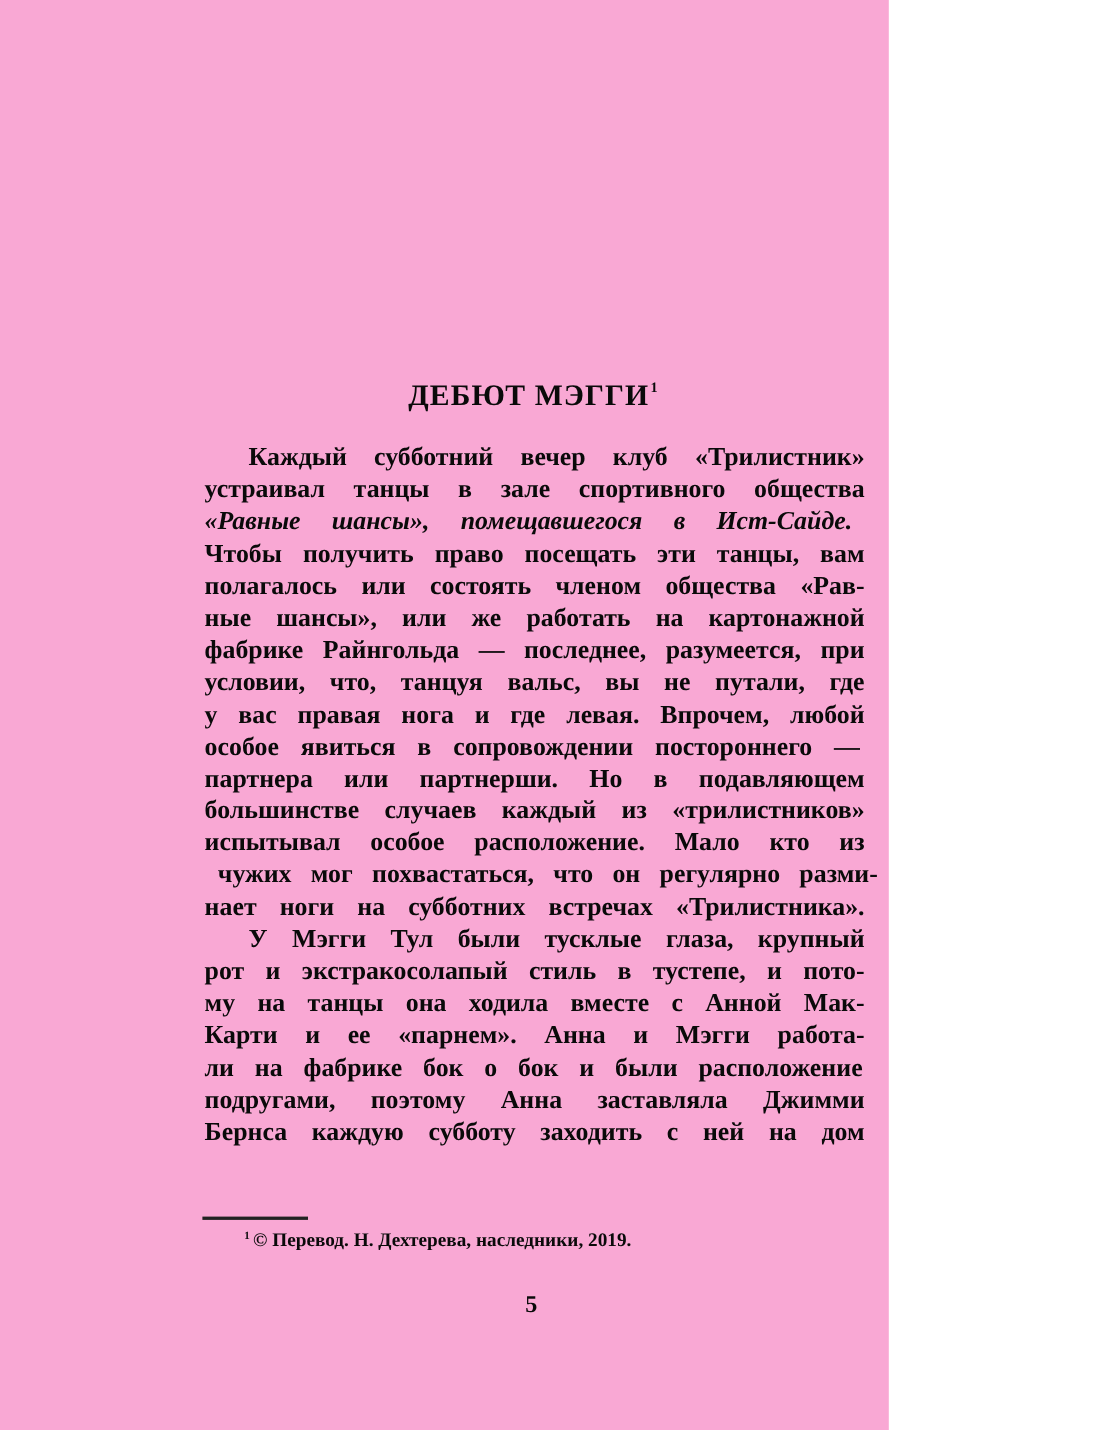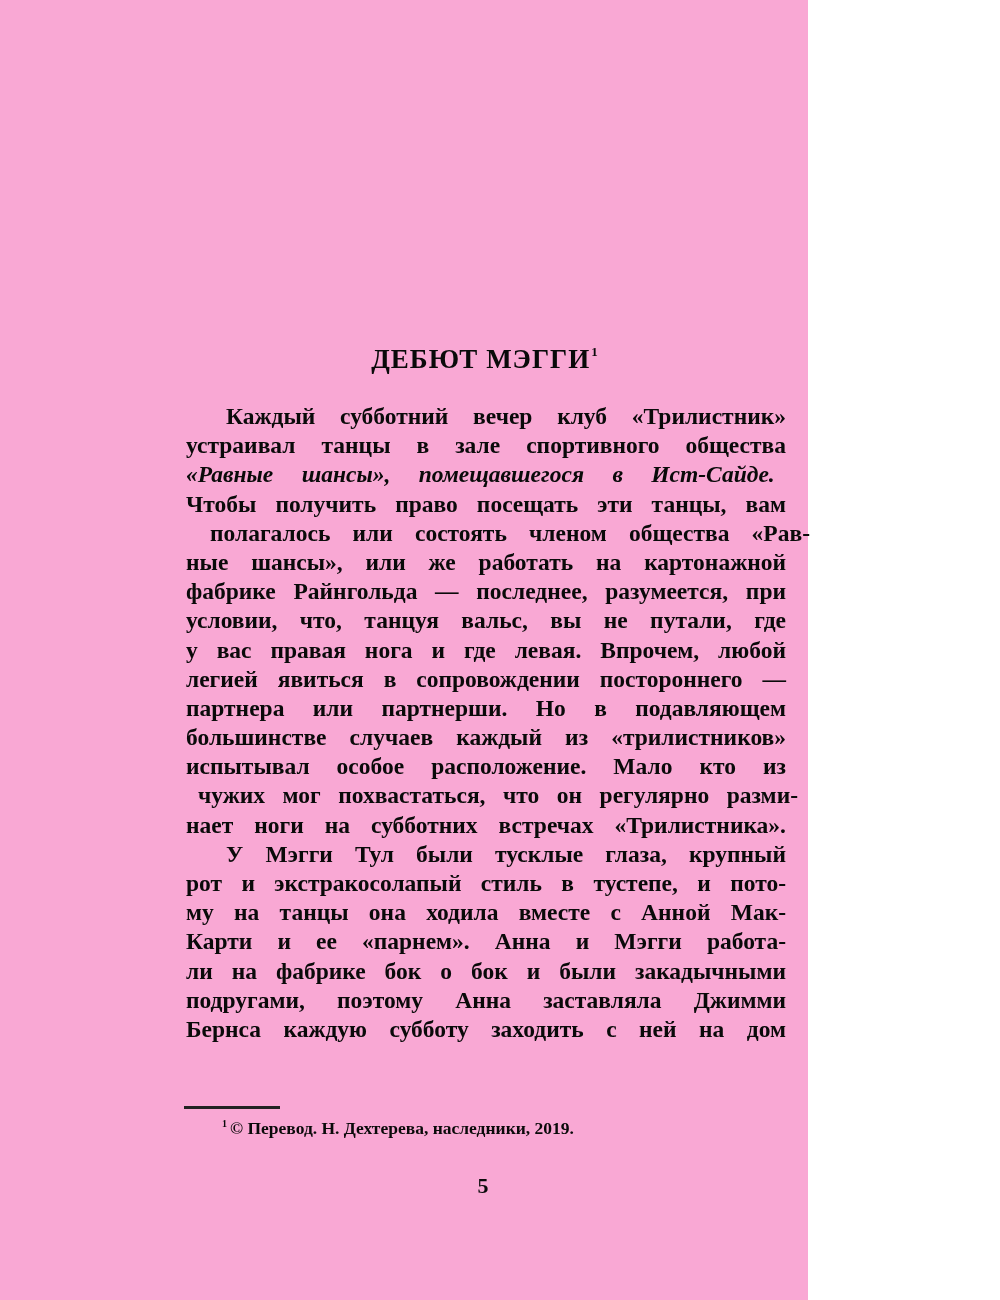--- a/index.html
+++ b/index.html
@@ -95,36 +95,36 @@
 <body>
 
 <div class="page">
   <div class="title"><span>ДЕБЮТ МЭГГИ</span><sup>1</sup></div>
 
   <div class="body-text" id="body-text">
       <span class="line indent" style="word-spacing: 18.8594px; text-align: left; text-align-last: left;">Каждый субботний вечер клуб «Трилистник»</span>
       <span class="line" style="word-spacing: 20.1156px; text-align: left; text-align-last: left;">устраивал танцы в зале спортивного общества</span>
       <span class="line" style="word-spacing: 22.5156px; text-align: left; text-align-last: left; font-style: italic;">«Равные шансы», помещавшегося в Ист-Сайде.</span>
       <span class="line" style="word-spacing: 13.1901px; text-align: left; text-align-last: left;">Чтобы получить право посещать эти танцы, вам</span>
-      <span class="line" style="word-spacing: 16.325px; text-align: left; text-align-last: left; margin-left: 24px;">полагалось или состоять членом общества «Рав-</span>
+      <span class="line" style="word-spacing: 16.325px; text-align: left; text-align-last: left;">полагалось или состоять членом общества «Рав-</span>
       <span class="line" style="word-spacing: 16.9505px; text-align: left; text-align-last: left;">ные шансы», или же работать на картонажной</span>
       <span class="line" style="word-spacing: 11.8281px; text-align: left; text-align-last: left;">фабрике Райнгольда — последнее, разумеется, при</span>
       <span class="line" style="word-spacing: 16.5268px; text-align: left; text-align-last: left;">условии, что, танцуя вальс, вы не путали, где</span>
       <span class="line" style="word-spacing: 13.0352px; text-align: left; text-align-last: left;">у вас правая нога и где левая. Впрочем, любой</span>
-      <span class="line" style="word-spacing: 14.0156px; text-align: left; text-align-last: left;">легией явиться в сопровождении постороннего —</span>
+      <span class="line" style="word-spacing: 14.0156px; text-align: left; text-align-last: left;">особое явиться в сопровождении постороннего —</span>
       <span class="line" style="word-spacing: 22.5188px; text-align: left; text-align-last: left;">партнера или партнерши. Но в подавляющем</span>
       <span class="line" style="word-spacing: 17.2383px; text-align: left; text-align-last: left;">большинстве случаев каждый из «трилистников»</span>
       <span class="line" style="word-spacing: 21.1562px; text-align: left; text-align-last: left;">испытывал особое расположение. Мало кто из</span>
       <span class="line" style="word-spacing: 11.6484px; text-align: left; text-align-last: left; margin-left: 12px;">чужих мог похвастаться, что он регулярно разми-</span>
       <span class="line" style="word-spacing: 15.1219px; text-align: left; text-align-last: left;">нает ноги на субботних встречах «Трилистника».</span>
       <span class="line indent" style="word-spacing: 16.2708px; text-align: left; text-align-last: left;">У Мэгги Тул были тусклые глаза, крупный</span>
       <span class="line" style="word-spacing: 13.5045px; text-align: left; text-align-last: left;">рот и экстракосолапый стиль в тустепе, и пото-</span>
       <span class="line" style="word-spacing: 14.3906px; text-align: left; text-align-last: left;">му на танцы она ходила вместе с Анной Мак-</span>
       <span class="line" style="word-spacing: 19.2121px; text-align: left; text-align-last: left;">Карти и ее «парнем». Анна и Мэгги работа-</span>
-      <span class="line" style="word-spacing: 13.0742px; text-align: left; text-align-last: left;">ли на фабрике бок о бок и были закадычными</span>
+      <span class="line" style="word-spacing: 13.0742px; text-align: left; text-align-last: left;">ли на фабрике бок о бок и были расположение</span>
       <span class="line" style="word-spacing: 26.2734px; text-align: center; text-align-last: left;">подругами, поэтому Анна заставляла Джимми</span>
       <span class="line" style="word-spacing: 16.5893px; text-align: left; text-align-last: left;">Бернса каждую субботу заходить с ней на дом</span>
     </div>
 
   <div class="footnote-rule"></div>
   <div class="footnote"><sup>1</sup><span>© Перевод. Н. Дехтерева, наследники, 2019.</span></div>
 
   <div class="page-number">5</div>
 </div>
 

